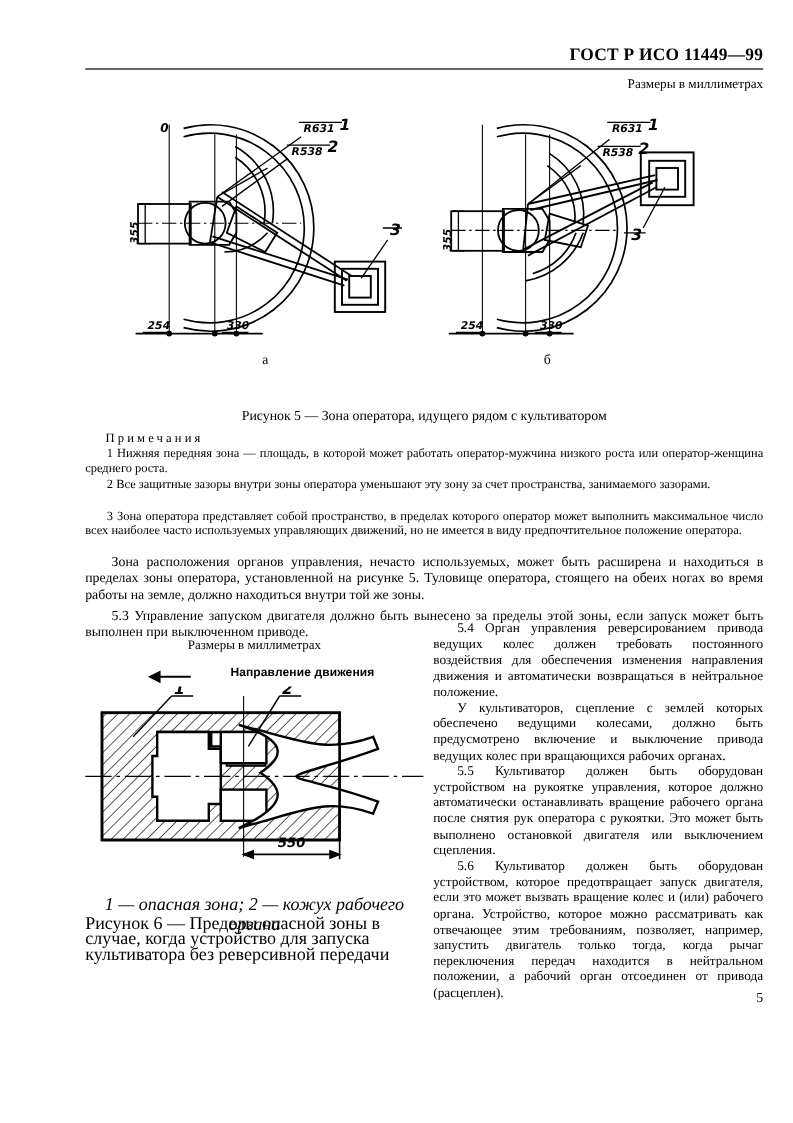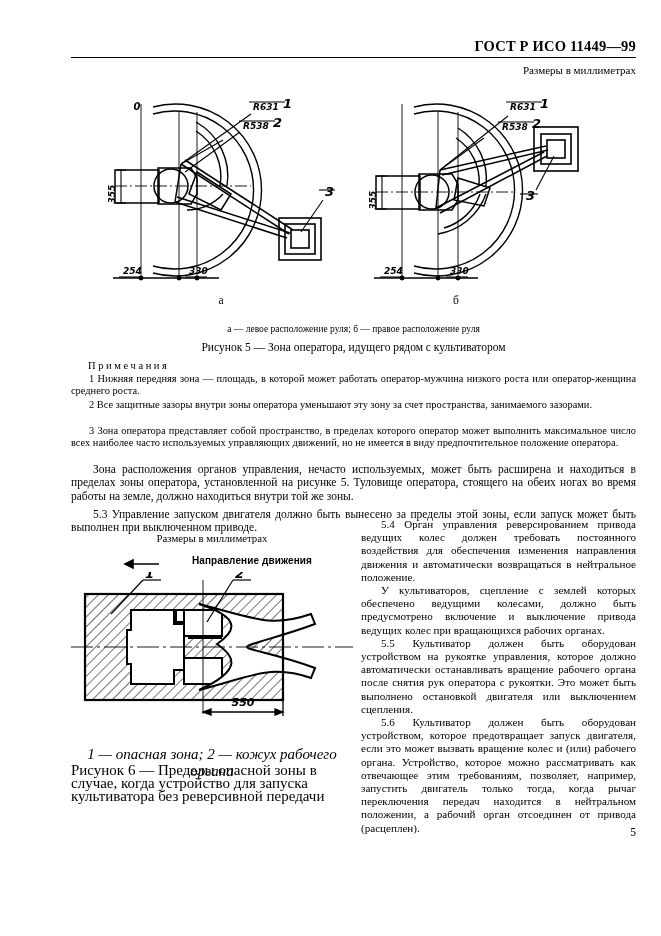--- a/index.html
+++ b/index.html
@@ -288,21 +288,20 @@
         </g>
       </svg>
     </div>
   </div>
 
   <div class="sublabels">
     <span class="a">а</span>
     <span class="b">б</span>
   </div>
 
-  <div class="legend2">а — левое расположение руля; б — правое расположение руля</div>
   <div class="figcap5">Рисунок 5 — Зона оператора, идущего рядом с культиватором</div>
 
   <div class="notes-title">Примечания</div>
   <div class="note" id="note1">1  Нижняя передняя зона — площадь, в которой может работать оператор-мужчина низкого роста или оператор-женщина среднего роста.</div>
   <div class="note" id="note2">2  Все защитные зазоры внутри зоны оператора уменьшают эту зону за счет пространства, занимаемого зазорами.</div>
   <div class="note" id="note3">3  Зона оператора представляет собой пространство, в пределах которого оператор может выполнить максимальное число всех наиболее часто используемых управляющих движений, но не имеется в виду предпочтительное положение оператора.</div>
 
   <div class="para" id="para-a">Зона расположения органов управления, нечасто используемых, может быть расширена и находиться в пределах зоны оператора, установленной на рисунке 5. Туловище оператора, стоящего на обеих ногах во время работы на земле, должно находиться внутри той же зоны.</div>
   <div class="para" id="para-b">5.3  Управление запуском двигателя должно быть вынесено за пределы этой зоны, если запуск может быть выполнен при выключенном приводе.</div>
 

